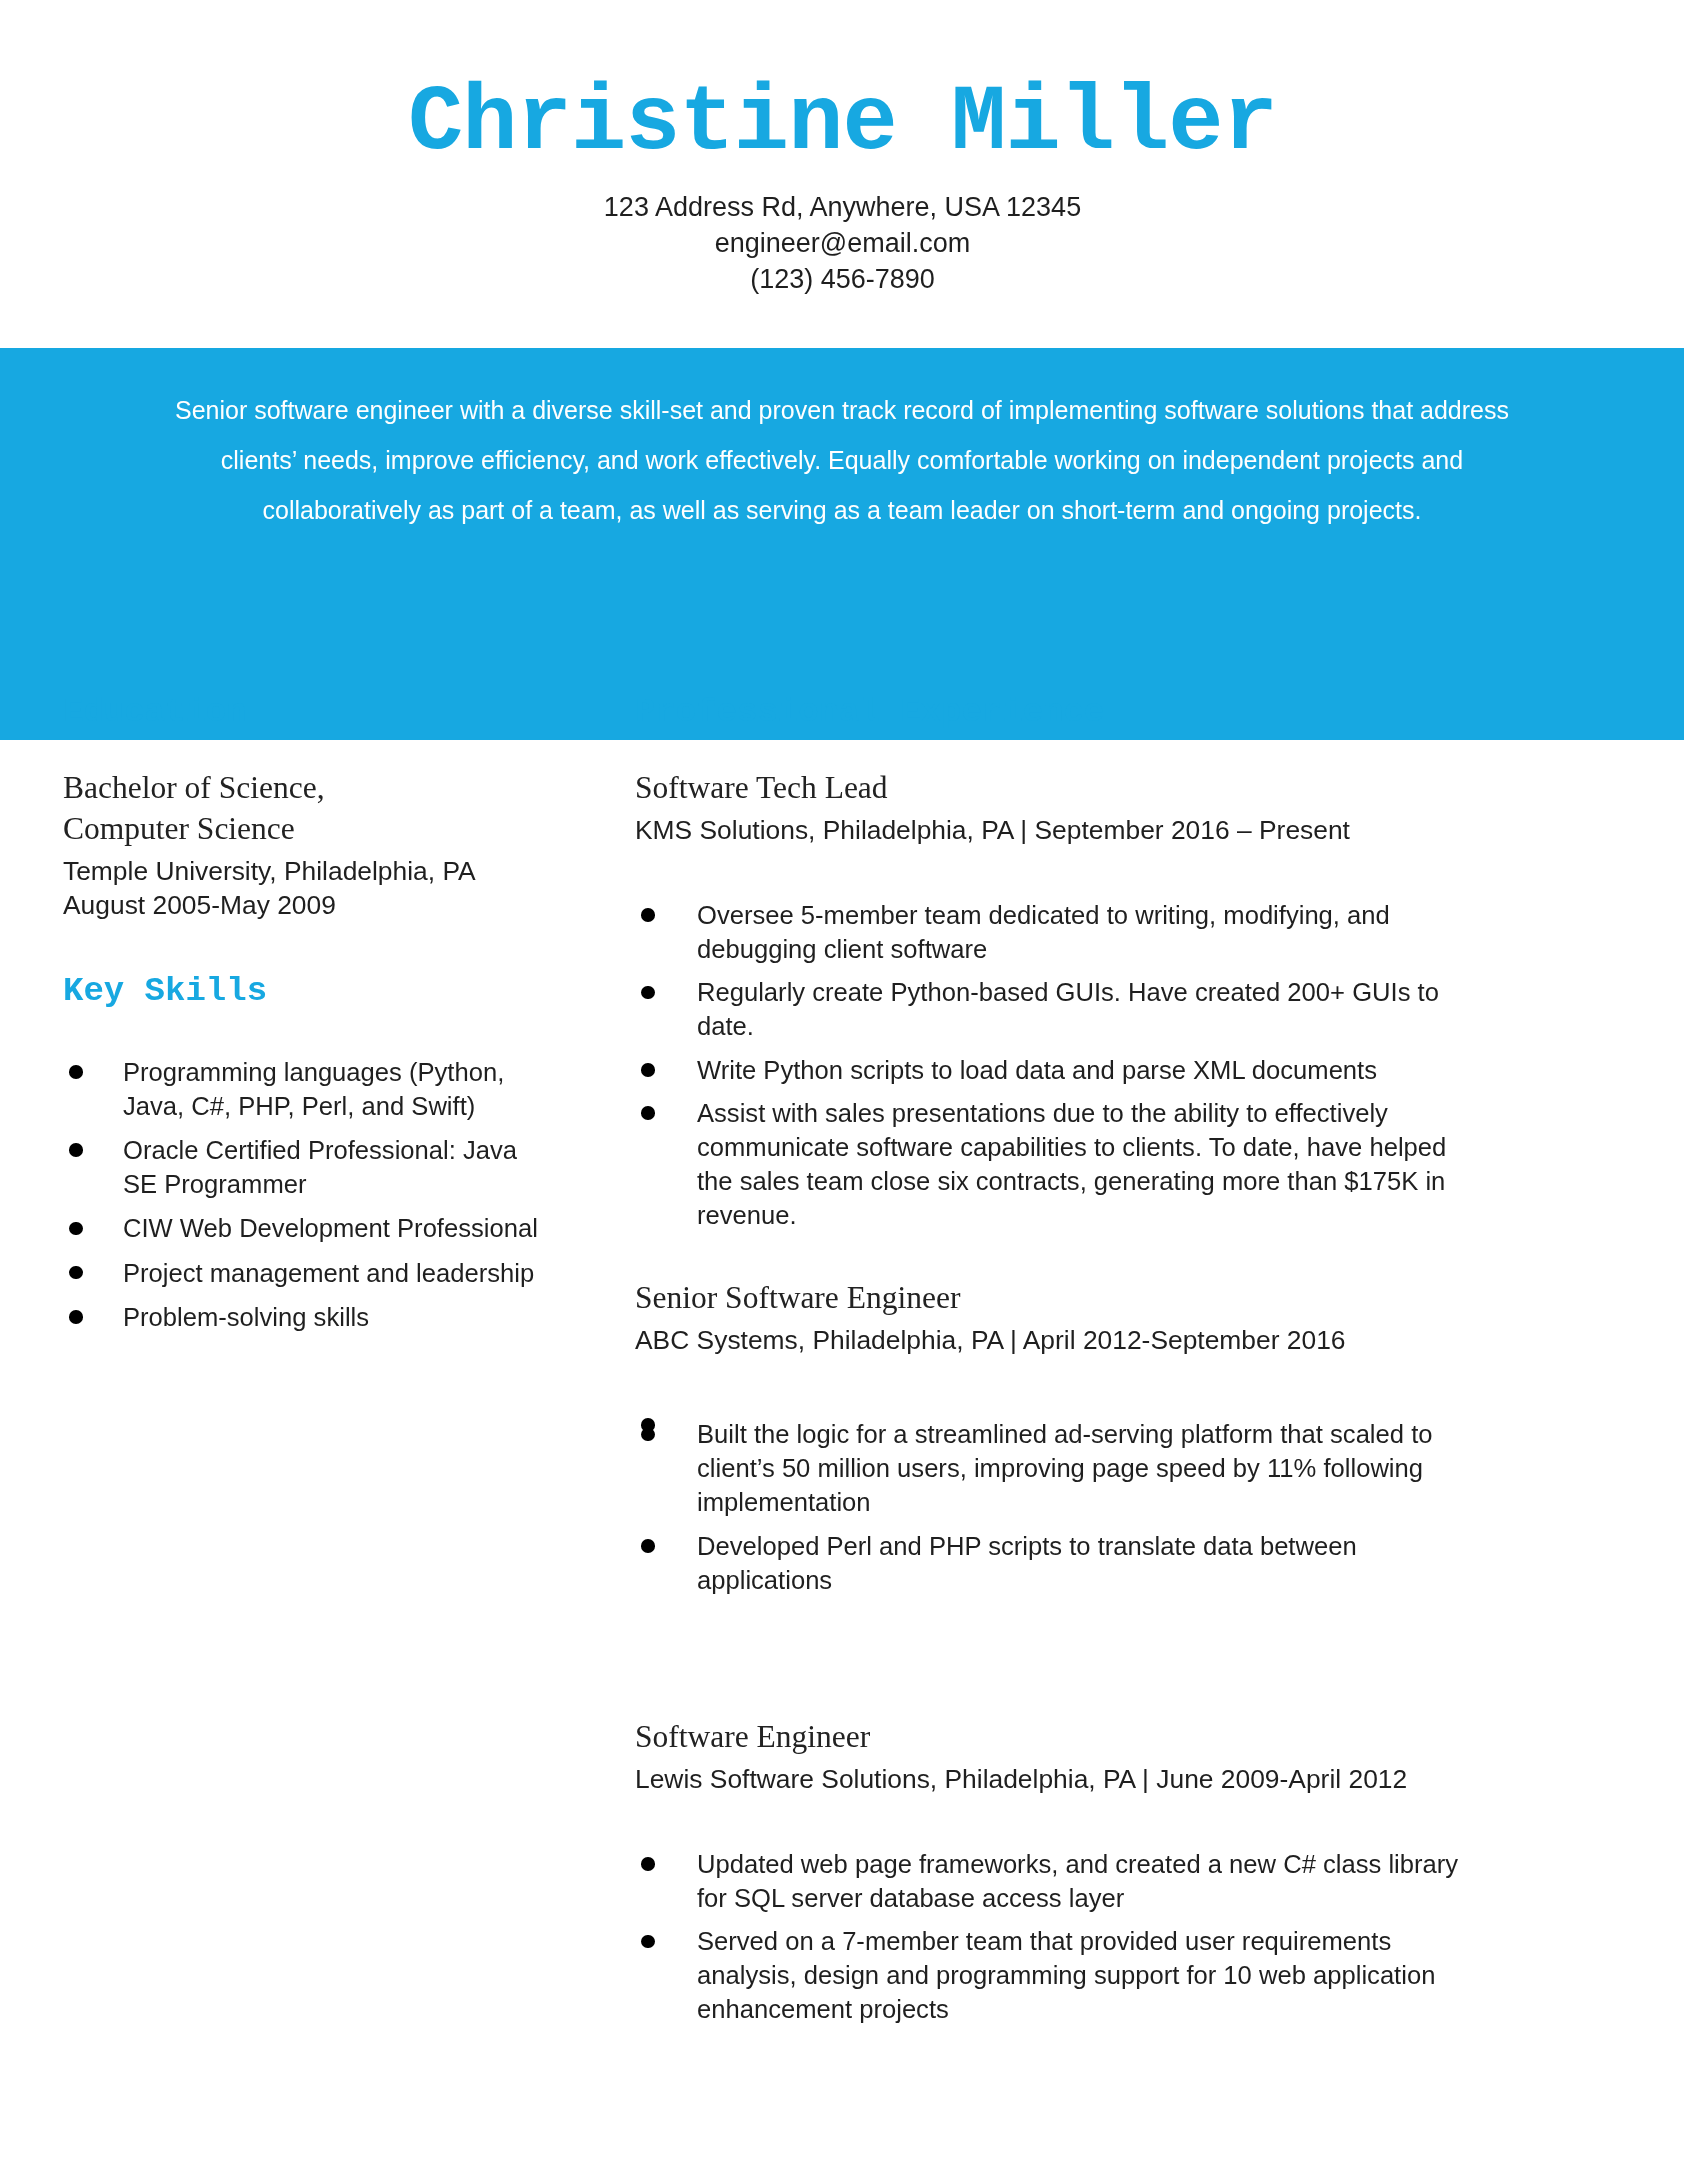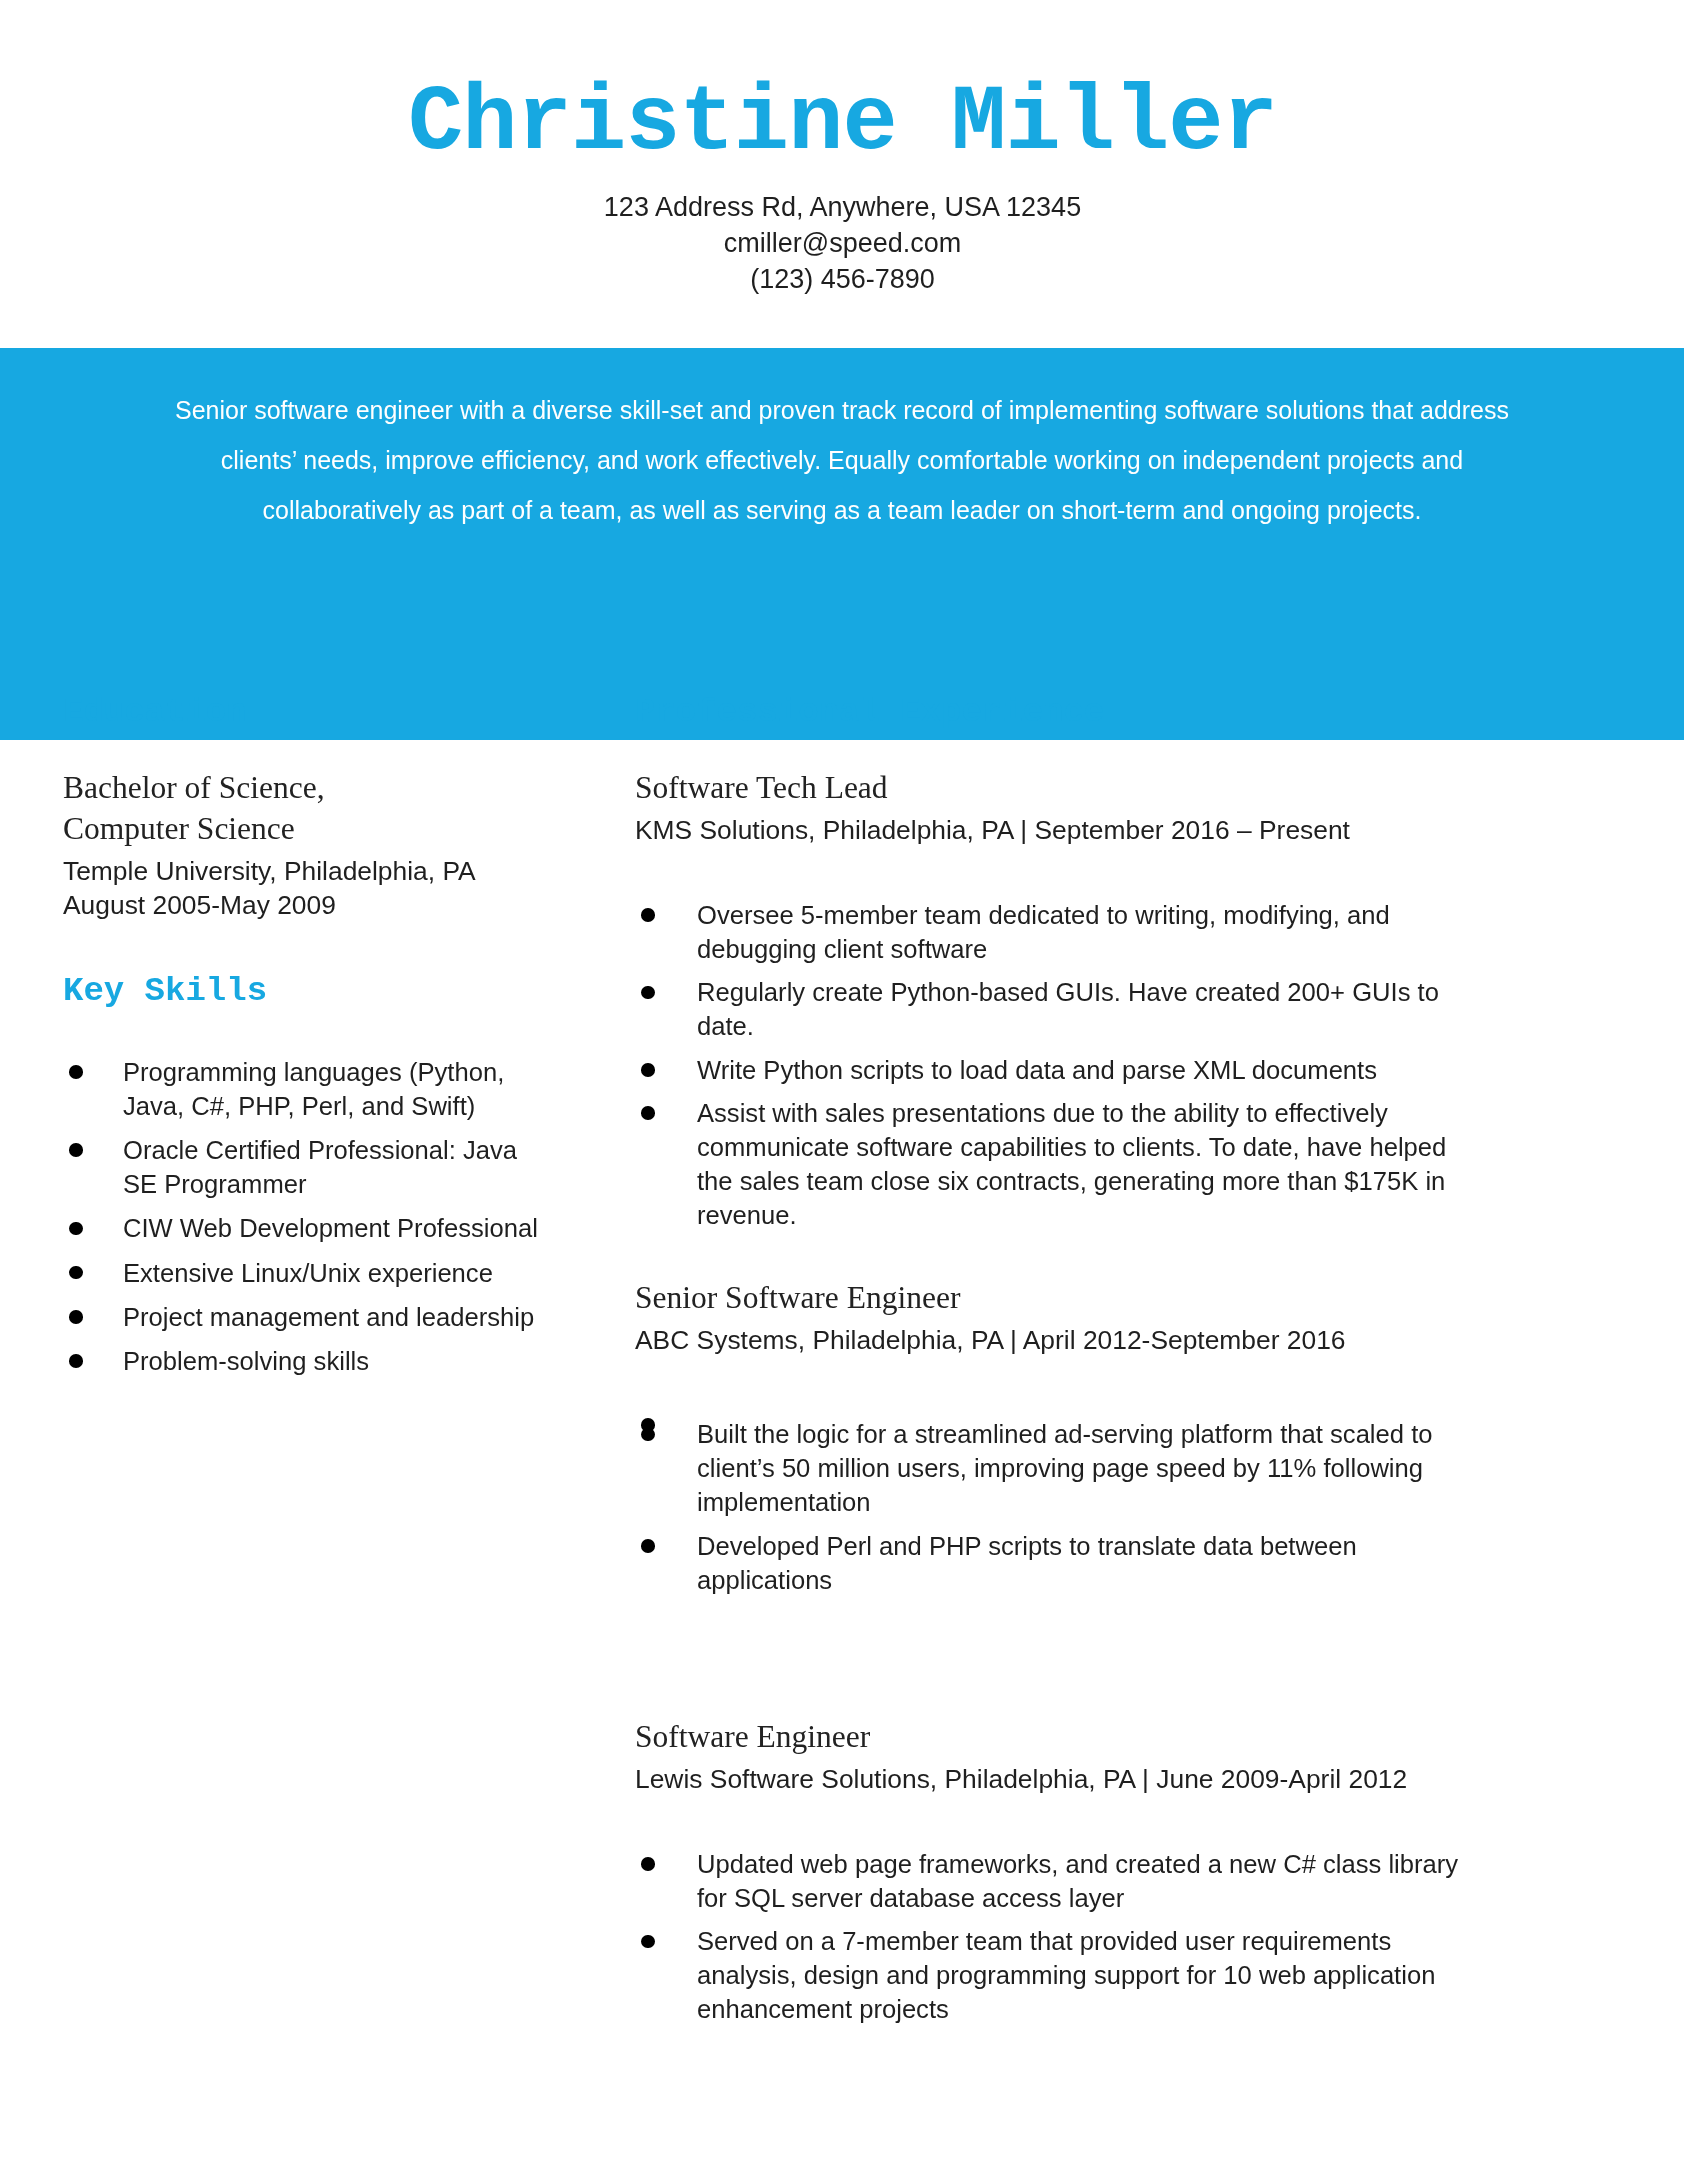--- a/index.html
+++ b/index.html
@@ -25,39 +25,38 @@
   .skills li { padding-left: 60px; margin-bottom: 10.2px; }
   .skills li .dot { left: 6px; }
   .exp li { padding-left: 62px; margin-bottom: 9.4px; }
   .exp li .dot { left: 6px; }
 </style>
 </head>
 <body>
 
 <div class="abs name">Christine Miller</div>
 <div class="abs contact" style="top:189px">123 Address Rd, Anywhere, USA 12345</div>
-<div class="abs contact" style="top:225px">cmiller@speed.com</div>
+<div class="abs contact" style="top:225px">engineer@email.com</div>
 <div class="abs contact" style="top:261px">(123) 456-7890</div>
 
 <div class="abs band">
   <div class="summary">Senior software engineer with a diverse skill-set and proven track record of implementing software solutions that address clients’ needs, improve efficiency, and work effectively. Equally comfortable working on independent projects and collaboratively as part of a team, as well as serving as a team leader on short-term and ongoing projects.</div>
 </div>
 
 <div class="abs left-col h2" style="top:691px">Education</div>
 <div class="abs left-col serif-title" style="top:767px">Bachelor of Science,</div>
 <div class="abs left-col serif-title" style="top:808px">Computer Science</div>
 <div class="abs left-col body-text" style="top:854px">Temple University, Philadelphia, PA</div>
 <div class="abs left-col body-text" style="top:888px">August 2005-May 2009</div>
 
 <div class="abs left-col h2" style="top:970px">Key Skills</div>
 <ul class="abs left-col bullets skills" style="top:1055px; width:486px;">
   <li><span class="dot"></span><span>Programming languages (Python, Java, C#, PHP, Perl, and Swift)</span></li>
   <li><span class="dot"></span><span>Oracle Certified Professional: Java SE Programmer</span></li>
   <li><span class="dot"></span><span>CIW Web Development Professional</span></li>
-  <li><span class="dot"></span><span>Extensive Linux/Unix experience</span></li>
   <li><span class="dot"></span><span>Project management and leadership</span></li>
   <li><span class="dot"></span><span>Problem-solving skills</span></li>
 </ul>
 
 <div class="abs right-col h2" style="top:691px">Professional Experience</div>
 
 <div class="abs right-col serif-title" style="top:767px">Software Tech Lead</div>
 <div class="abs right-col body-text" style="top:813px">KMS Solutions, Philadelphia, PA | September 2016 – Present</div>
 <ul class="abs right-col bullets exp" style="top:898px; width:835px;">
   <li><span class="dot"></span><span>Oversee 5-member team dedicated to writing, modifying, and debugging client software</span></li>

